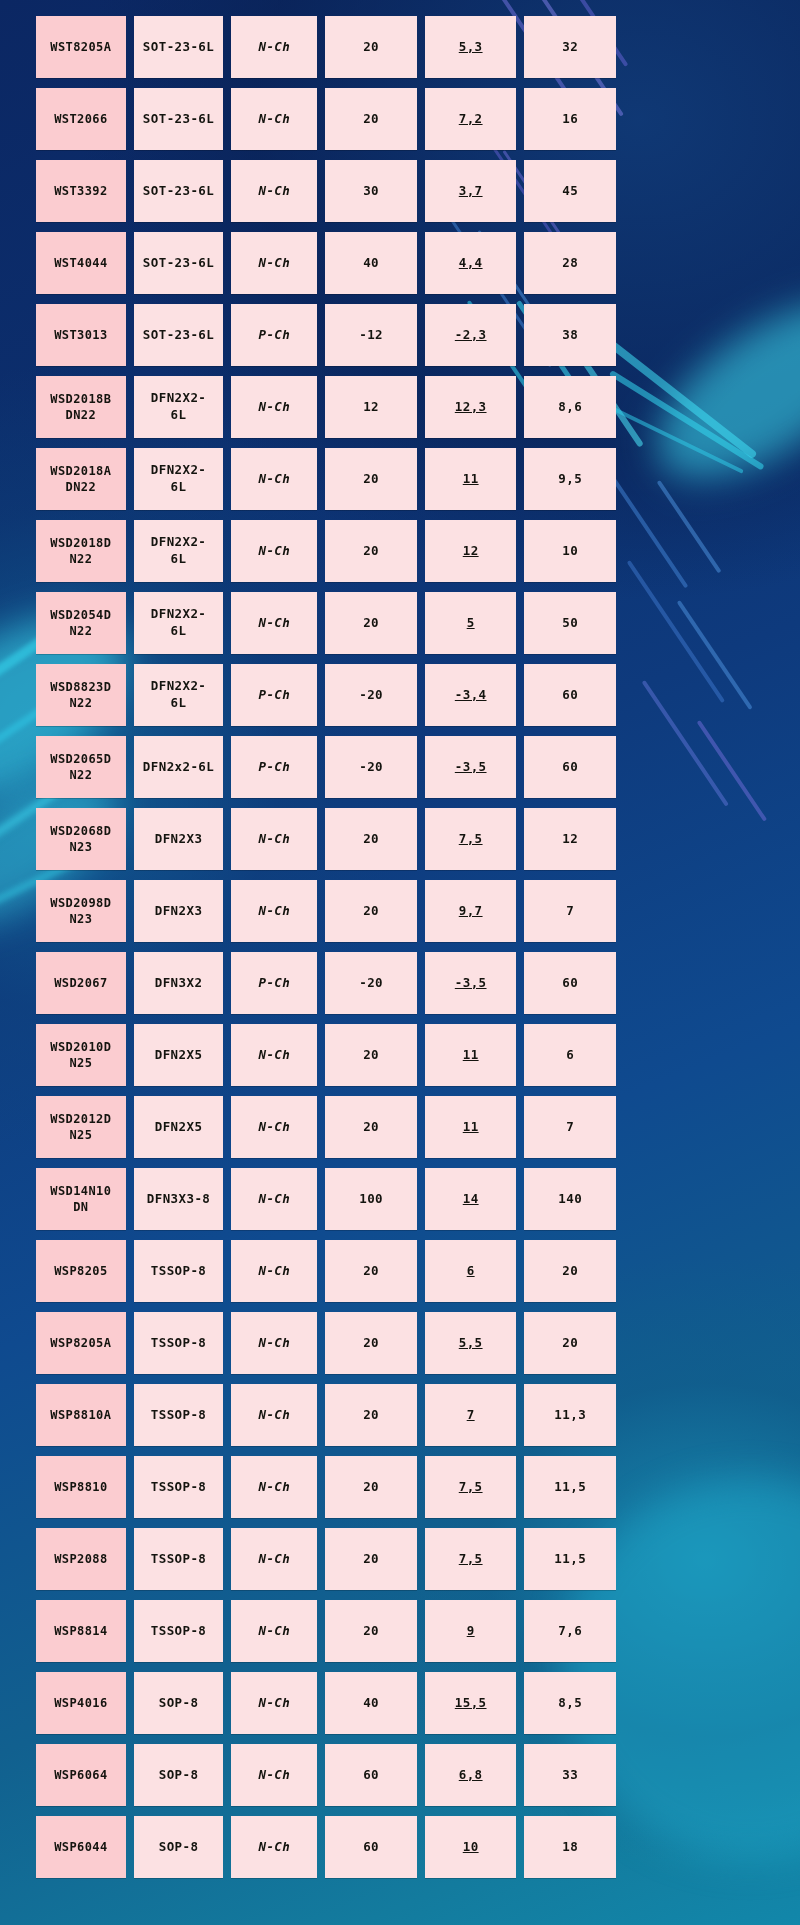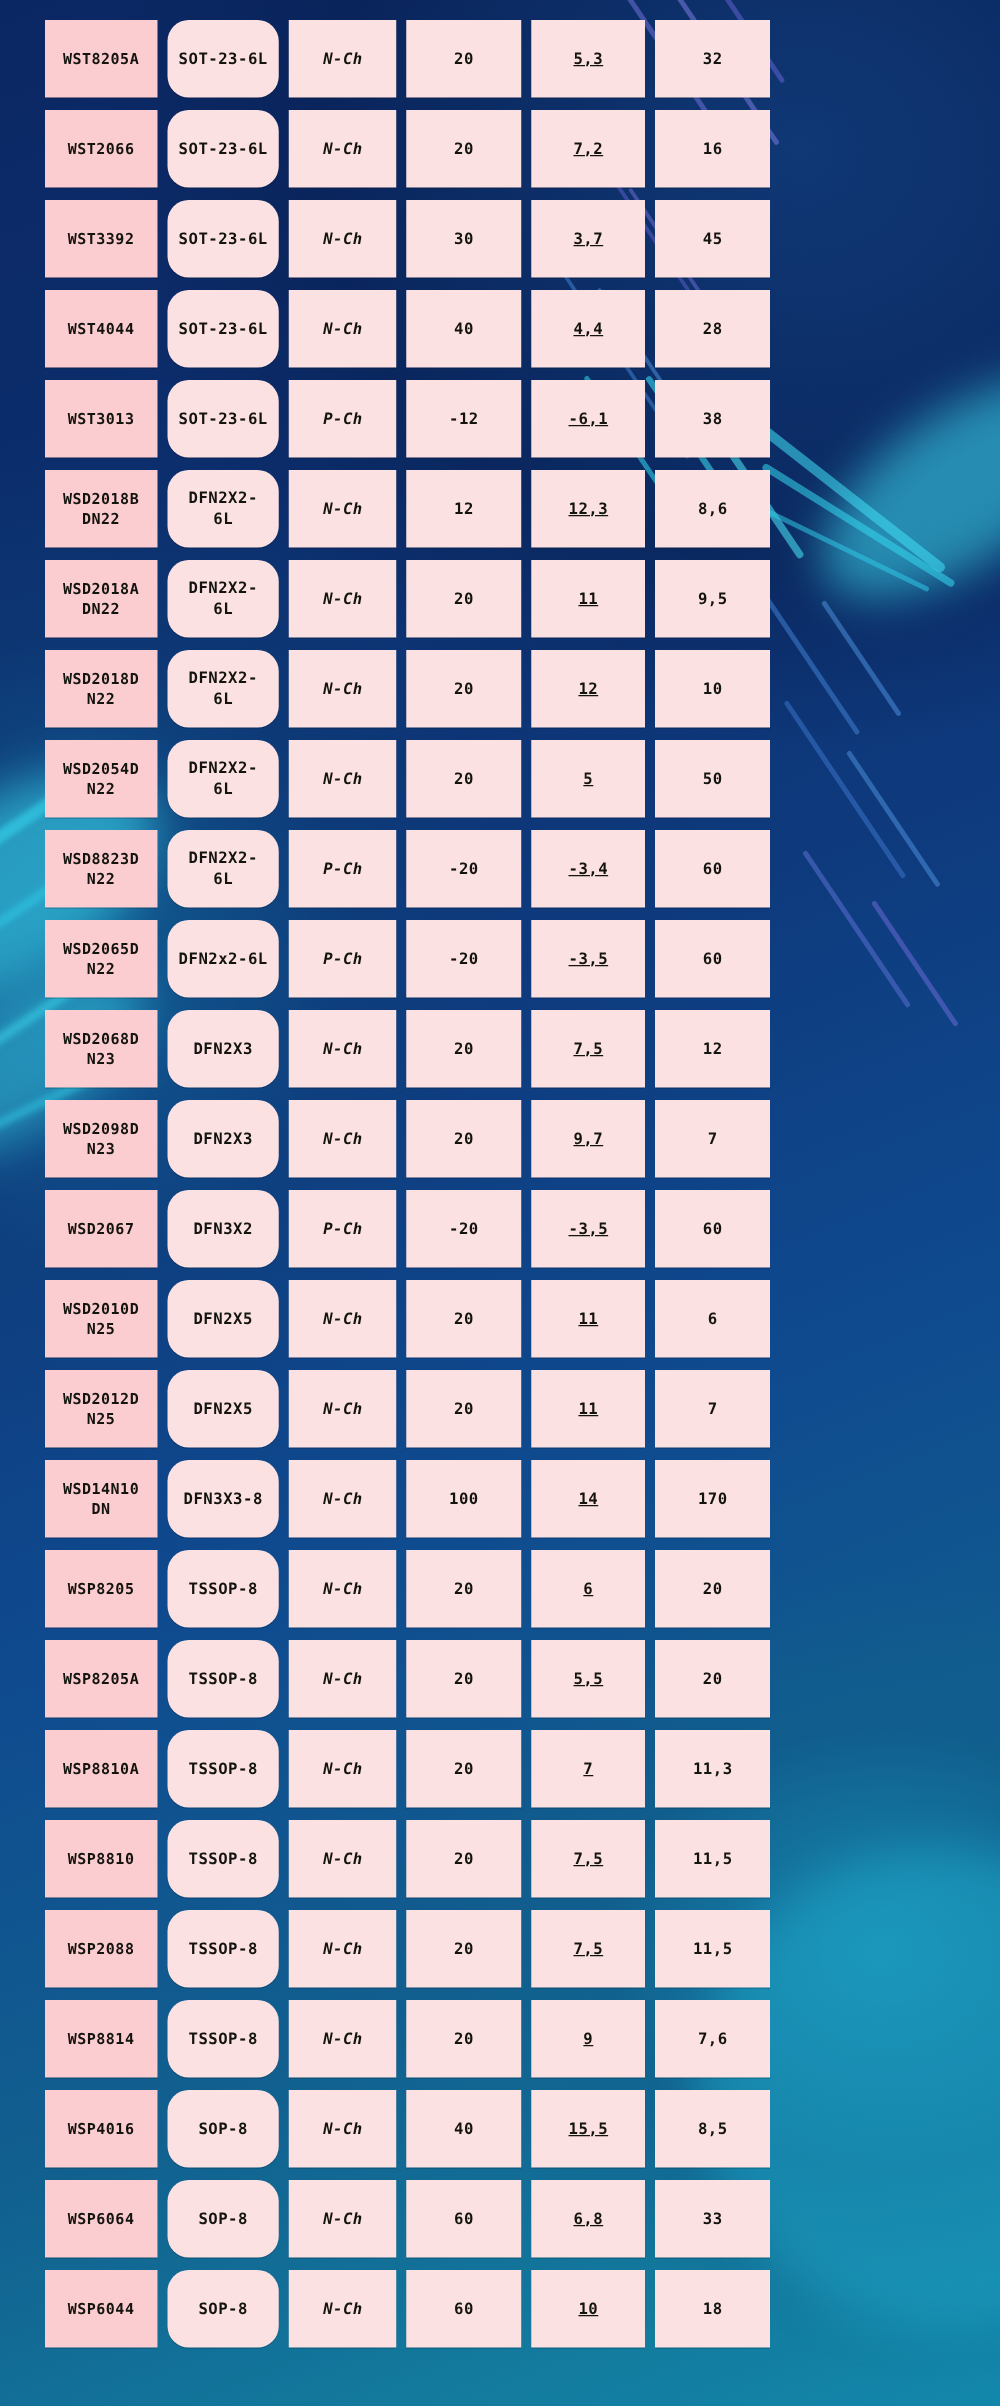--- a/index.html
+++ b/index.html
@@ -53,21 +53,21 @@
     height:62px;
     font-weight:700;
     font-size:12.5px;
     letter-spacing:0.4px;
     line-height:1.35;
     font-family:"DejaVu Sans Mono", monospace;
     box-shadow:0 1px 0 rgba(0,0,0,0.18);
     padding:2px 3px;
   }
   .cell.part { background:#fbccd0; width:96px; font-size:12px; }
-  .cell.pkg  { width:96px; font-size:12.5px;border-radius:17px; }
+  .cell.pkg  { width:96px; font-size:12.5px; }
   .cell.ch   { width:92px;font-style:italic; }
   .cell.vds  { width:98px; }
   .cell.id   { width:98px;text-decoration:underline; }
   .cell.rds  { width:98px; }
   .cell .two { white-space:pre-line; }
 </style>
 </head>
 <body>
 
 <div id="page">
@@ -192,21 +192,21 @@
         <div class="cell pkg">
           <span class="two">SOT-23-6L</span>
         </div>
         <div class="cell ch">
           <span class="two">P-Ch</span>
         </div>
         <div class="cell vds">
           <span class="two">-12</span>
         </div>
         <div class="cell id">
-          <span class="two">-6,1</span>
+          <span class="two">-2,3</span>
         </div>
         <div class="cell rds">
           <span class="two">38</span>
         </div>
       </div>
       <div class="row">
         <div class="cell part">
           <span class="two">WSD2018B
 DN22</span>
         </div>
@@ -451,21 +451,21 @@
         <div class="cell ch">
           <span class="two">N-Ch</span>
         </div>
         <div class="cell vds">
           <span class="two">100</span>
         </div>
         <div class="cell id">
           <span class="two">14</span>
         </div>
         <div class="cell rds">
-          <span class="two">170</span>
+          <span class="two">140</span>
         </div>
       </div>
       <div class="row">
         <div class="cell part">
           <span class="two">WSP8205</span>
         </div>
         <div class="cell pkg">
           <span class="two">TSSOP-8</span>
         </div>
         <div class="cell ch">

